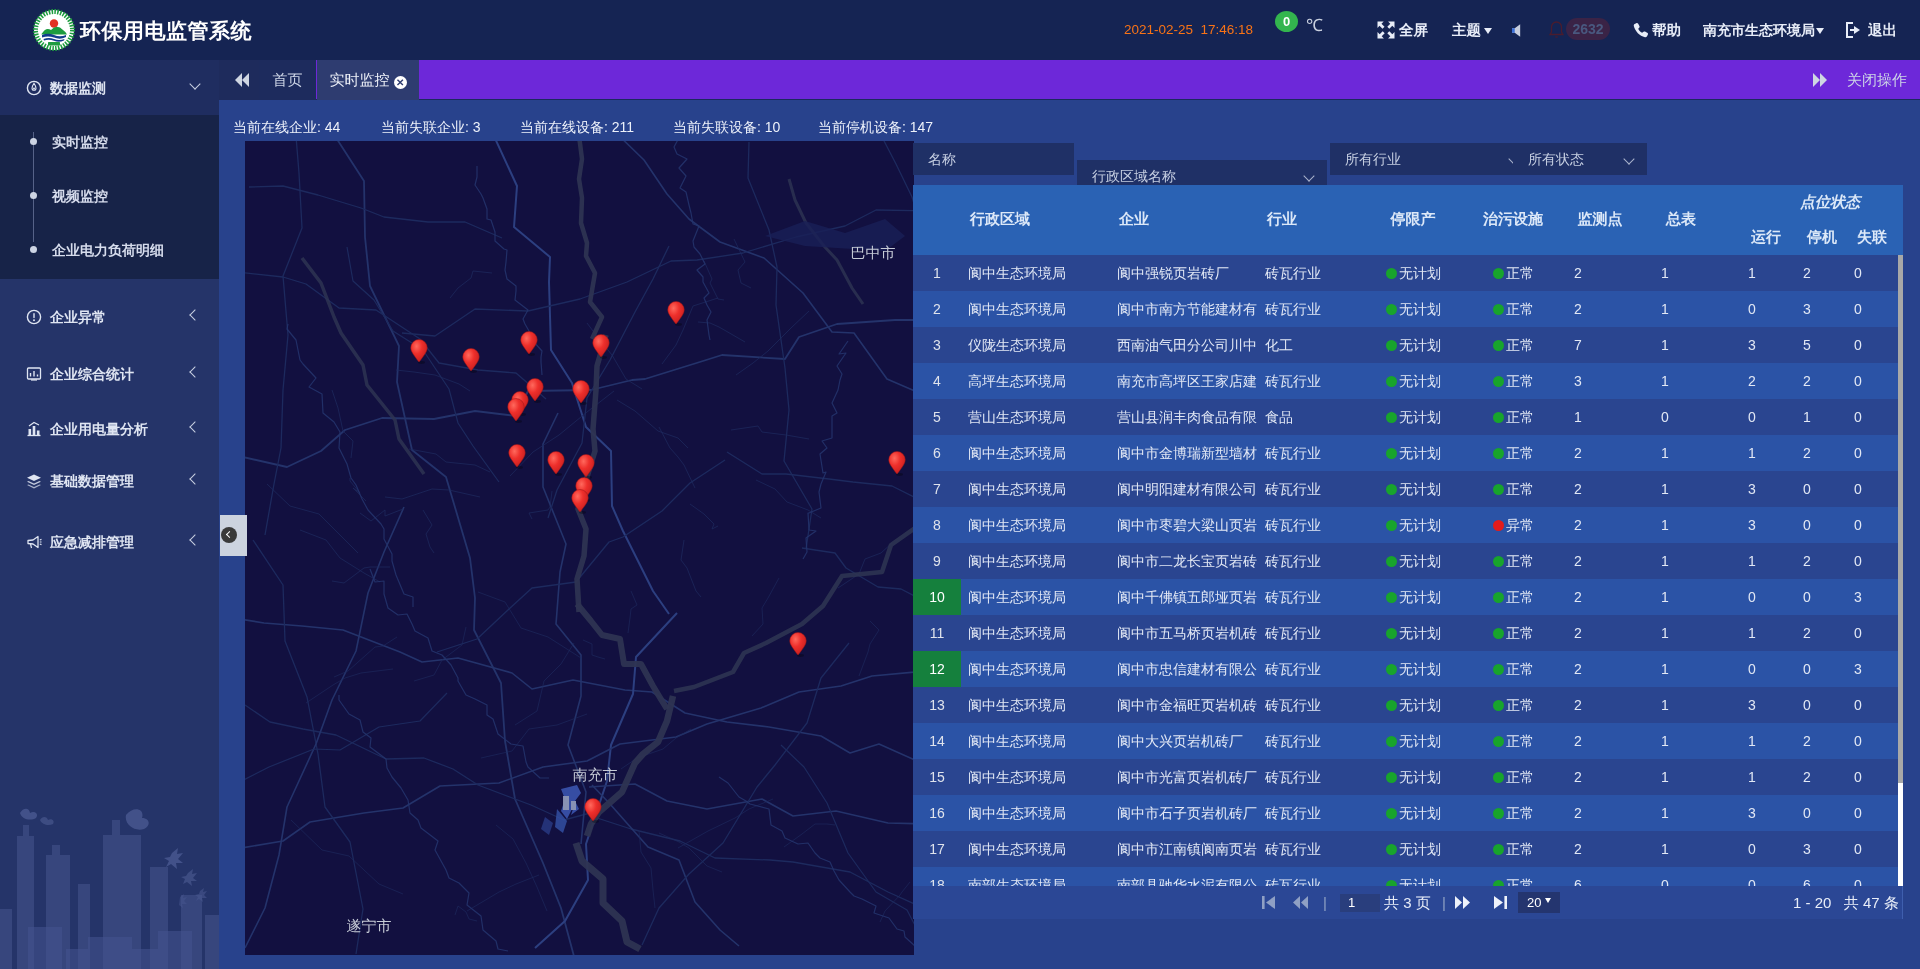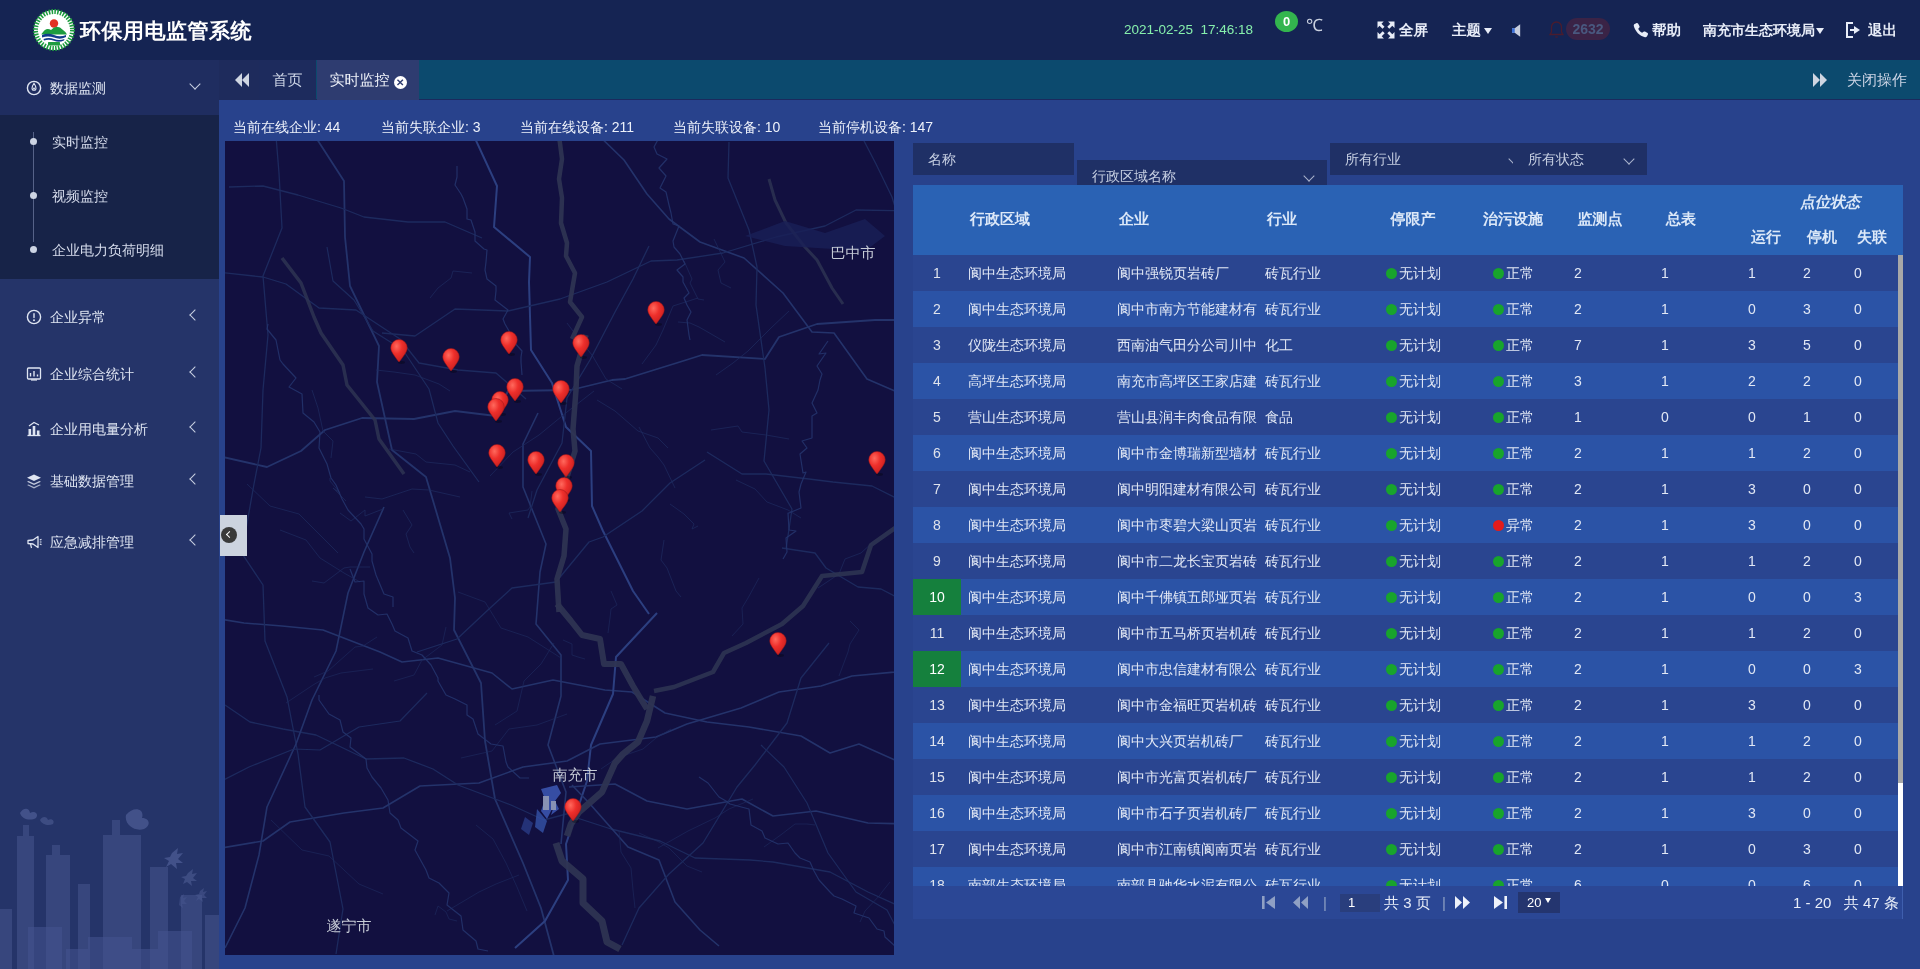--- a/index.html
+++ b/index.html
@@ -1,42 +1,42 @@
 <!DOCTYPE html>
 <html><head><meta charset="utf-8">
 <style>
 * {margin:0;padding:0;box-sizing:border-box;}
 html,body {width:1920px;height:969px;overflow:hidden;background:#28428c;
   font-family:"Liberation Sans",sans-serif;-webkit-font-smoothing:antialiased;}
 #header {position:absolute;left:0;top:0;width:1920px;height:60px;background:#152453;z-index:30;}
 #logo {position:absolute;left:33px;top:9px;}
 #title {position:absolute;left:80px;top:17px;font-size:21px;font-weight:bold;color:#fff;letter-spacing:0.5px;}
 .hitem {position:absolute;top:0;height:60px;line-height:60px;color:#e8edf8;font-size:14.5px;white-space:nowrap;}
-#sidebar {position:absolute;left:0;top:60px;width:236px;height:909px;background:#253469;overflow:hidden;}
+#sidebar {position:absolute;left:0;top:60px;width:236px;height:909px;background:#253469;overflow:hidden;font-weight:bold;}
 #smenu-active {position:absolute;left:0;top:0;width:219px;height:55px;background:#1f2d60;}
 #smenu-sub {position:absolute;left:0;top:55px;width:219px;height:164px;background:#172348;}
 .mrow {position:absolute;left:0;width:219px;height:55px;color:#dfe5f2;font-size:14px;}
 .mrow .mi {position:absolute;left:26px;top:50%;margin-top:-8px;width:16px;height:16px;}
 .mrow .mt {position:absolute;left:50px;top:50%;margin-top:-9px;line-height:18px;}
 .mrow .chev {position:absolute;right:20px;top:50%;margin-top:-6px;width:8px;height:8px;
   border:solid #c8d0e2;border-width:0 0 1.6px 1.6px;}
 .chev.left {transform:rotate(45deg);}
 .chev.down {transform:rotate(-45deg);margin-top:-8px;}
 .subrow {position:absolute;left:52px;color:#d6dcec;font-size:14px;height:20px;line-height:20px;}
 #subline {position:absolute;left:33px;top:72px;width:1px;height:110px;background:#566288;}
 .subdot {position:absolute;left:30px;width:7px;height:7px;border-radius:50%;background:#cdd4e4;}
 #skyline {position:absolute;left:0;bottom:0;}
-#tabbar {position:absolute;left:219px;top:60px;width:1701px;height:40px;background:#0c4a6e;border-bottom:1px solid #1b2a5e;}
+#tabbar {position:absolute;left:219px;top:60px;width:1701px;height:40px;background:#6d28d9;border-bottom:1px solid #1b2a5e;}
 .tab {position:absolute;top:0;height:40px;line-height:40px;font-size:15px;text-align:center;}
 #tab-home {left:40px;width:57px;background:#1d2b5d;color:#cdd5e6;}
 #tab-act {left:98px;width:102px;background:#2e3c70;color:#eef1f8;}
 #closeop {position:absolute;right:13px;top:0;height:40px;line-height:40px;color:#cdd5e6;font-size:15px;}
 #content {position:absolute;left:219px;top:100px;width:1701px;height:869px;background:#28428c;}
 .stat {position:absolute;top:13px;height:28px;line-height:28px;color:#edf1fa;font-size:14px;white-space:nowrap;}
-#map {position:absolute;left:6px;top:41px;width:669px;height:814px;}
+#map {position:absolute;left:26px;top:41px;width:669px;height:814px;}
 .mlab {fill:#c6cbd6;font-size:15px;font-family:"Liberation Sans",sans-serif;text-anchor:middle;}
 #collapse {position:absolute;left:1px;top:415px;width:27px;height:41px;background:#ccd3df;z-index:5;}
 #collapse .cc {position:absolute;left:1px;top:12px;width:16px;height:16px;border-radius:50%;background:#3a3a3a;}
 #collapse .ch {position:absolute;left:6px;top:4.5px;width:5px;height:5px;border:solid #fff;border-width:0 0 1.8px 1.8px;transform:rotate(45deg);}
 .fbox {position:absolute;top:43px;height:32px;background:#1f3066;color:#c6cfe2;font-size:14px;line-height:32px;padding-left:15px;}
 .fbox .fchev {position:absolute;right:14px;top:12px;width:8px;height:8px;border:solid #aab4cc;border-width:0 0 1.8px 1.8px;transform:rotate(-45deg);margin-top:0;}
 #table {position:absolute;left:694px;top:85px;width:990px;}
 #thead {position:absolute;left:0;top:0;width:990px;height:70px;background:#2a62b4;}
 .th {position:absolute;transform:translateX(-50%);color:#dce8f8;font-size:15px;font-weight:bold;white-space:nowrap;}
 .th1 {top:25px;}
@@ -71,21 +71,21 @@
 <circle cx="21" cy="21" r="18.5" fill="none" stroke="#1d9c3f" stroke-width="5" stroke-dasharray="1.6 1.3"></circle>
 <circle cx="21" cy="21" r="14.5" fill="#fff"></circle>
 <circle cx="21" cy="14.5" r="4.2" fill="#e23222"></circle>
 <path d="M8.5 25 Q13 17.5 18 21 Q24 14.5 30 21 Q33 23 34 25.5 L8.5 25.5 Z" fill="#1d9c3f"></path>
 <path d="M9 26 Q15 23.5 21 26 Q27 28.5 33 26 L33 28 Q27 31 21 28.5 Q15 26.5 9 28.5 Z" fill="#123c8c"></path>
 <path d="M10.5 30 Q16 27.8 21 30 Q26 32.2 31.5 30 L31 31.5 Q26 34 21 31.8 Q16 29.8 11 31.5 Z" fill="#123c8c"></path>
 <rect x="15" y="33" width="12" height="3.4" rx="0.5" fill="#1d9c3f"></rect>
 </svg>
     </div>
   <div id="title">环保用电监管系统</div>
-  <div class="hitem" style="left:1124px;color:#86efac;font-size:13.5px;text-align:center;">2021-02-25&nbsp; 17:46:18</div>
+  <div class="hitem" style="left:1124px;color:#f97316;font-size:13.5px;text-align:center;">2021-02-25&nbsp; 17:46:18</div>
   <div style="position:absolute;left:1275px;top:11px;width:23px;height:21px;border-radius:50%;background:#33b54e;color:#fff;font-size:13px;font-weight:bold;text-align:center;line-height:21px;">0</div>
   <div class="hitem" style="left:1306px;font-size:17px;color:#c9d0df;line-height:52px;">℃</div>
   <svg style="position:absolute;left:1377px;top:21px;" width="18" height="18" viewBox="0 0 18 18">
       <g fill="#e8edf8">
         <path d="M0.5 0.5 h6.2 l-2.2 2.2 3 3 -2 2 -3-3 L0.5 6.9z"></path>
         <path d="M17.5 0.5 v6.4 l-2.2-2.2 -3 3 -2-2 3-3 L11.1 0.5z"></path>
         <path d="M0.5 17.5 v-6.4 l2.2 2.2 3-3 2 2 -3 3 L6.9 17.5z"></path>
         <path d="M17.5 17.5 h-6.4 l2.2-2.2 -3-3 2-2 3 3 L17.5 11.1z"></path>
       </g>
     </svg>

